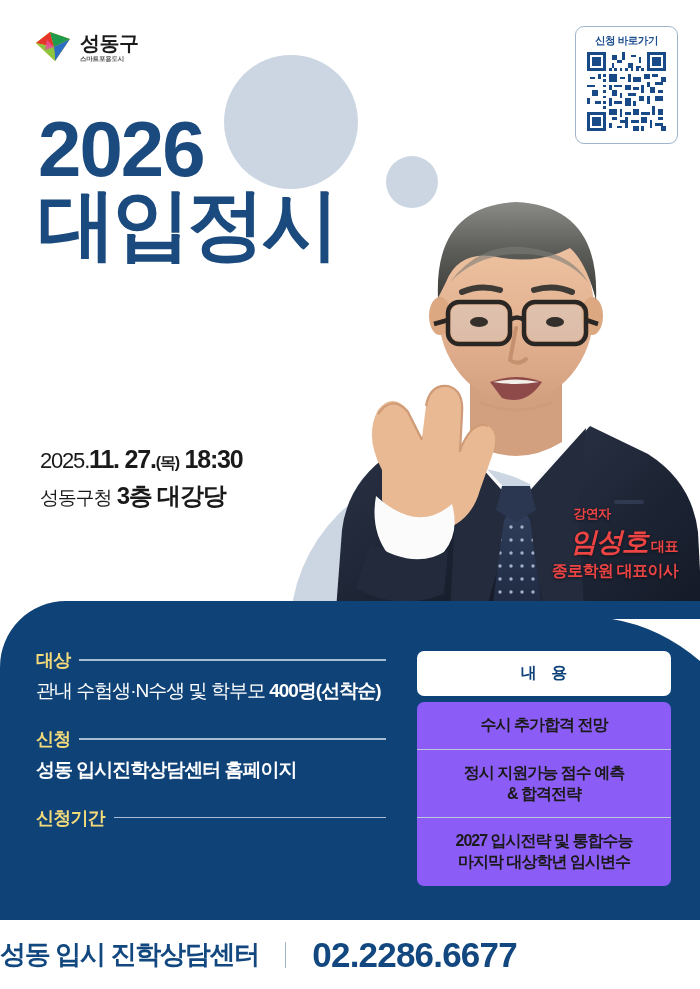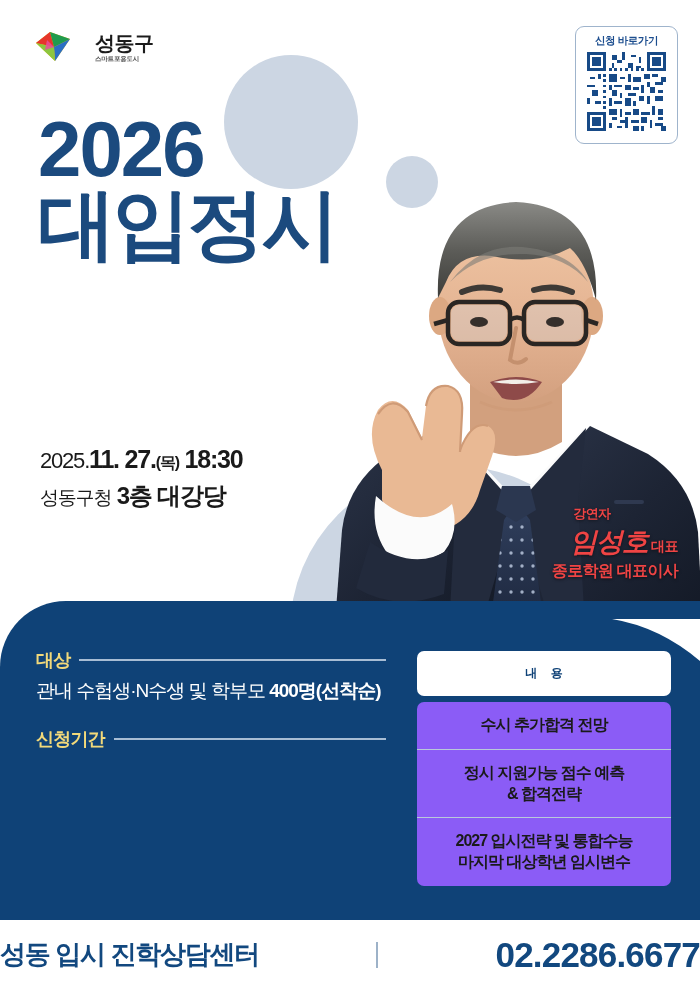--- a/index.html
+++ b/index.html
@@ -22,21 +22,21 @@
   #circle-small { left: 386px; top: 156px; width: 52px;  height: 52px; }
   #circle-huge {
     position: absolute; left: 290px; top: 466px;
     width: 330px; height: 330px; border-radius: 50%;
     background: #ccd6e3; z-index: 0;
   }
 
   
   #logo-block {
     position: absolute; left: 33px; top: 30px;
-    display: flex; align-items: center; gap: 22px; z-index: 6; font-family: Liberation Serif, serif;
+    display: flex; align-items: center; gap: 7px; z-index: 6; font-family: Liberation Serif, serif;
   }
   #logo-emblem { width: 40px; height: 36px; flex: 0 0 auto; }
   #logo-text { display: flex; flex-direction: column; line-height: 1; }
   #logo-name {
     font-size: 20px; font-weight: 700; color: #1b1b1b;
     letter-spacing: -0.5px;
   }
   #logo-tagline {
     font-size: 6.5px; color: #4a4a4a; letter-spacing: -0.2px;
     margin-top: 3px; font-weight: 600;
@@ -150,39 +150,39 @@
   #content-card {
     position: absolute; left: 417px; top: 651px;
     width: 254px; z-index: 7;
   }
   #content-header {
     background: #ffffff; border-radius: 7px;
     height: 45px; display: flex; align-items: center; justify-content: center;
     margin-bottom: 6px;
   }
   #content-header-label {
-    font-size: 12px; font-weight: 800; color: #0f4277; letter-spacing: 5px;
+    font-size: 16px; font-weight: 800; color: #0f4277; letter-spacing: 5px;
     padding-left: 5px;
   }
   #content-body {
     background: #8b5cf6; border-radius: 7px; overflow: hidden;
   }
   .content-item {
     padding: 13px 10px; text-align: center;
     font-size: 16px; font-weight: 800; color: #1a1a1a;
     letter-spacing: -1px; line-height: 1.3;
     border-top: 1.5px solid #b9c9da;
   }
   .content-item:first-child { border-top: none; }
 
   
   #footer-bar {
     position: absolute; left: 0; top: 920px;
     width: 700px; height: 69px; background: #ffffff;
-    display: flex; align-items: center; justify-content: space-between;
+    display: flex; align-items: center; justify-content: flex-start;
     gap: 26px; z-index: 7;
   }
   #footer-center-name {
     font-size: 26px; font-weight: 800; color: #12487f; letter-spacing: -1.3px;
   }
   #footer-divider { width: 1.5px; height: 26px; background: #9db2c8; }
   #footer-phone {
     font-size: 35px; font-weight: 800; color: #12487f; letter-spacing: -0.8px;
   }
 </style>
@@ -375,20 +375,29 @@
       <div class="info-head">
         <span class="info-label">대상</span>
         <span class="info-rule"></span>
       </div>
       <div class="info-value">
         <span class="lt">관내 수험생·N수생 및 학부모 </span><span class="hv">400명(선착순)</span>
       </div>
     </div>
     <div class="info-group">
       <div class="info-head">
+        <span class="info-label">신청</span>
+        <span class="info-rule"></span>
+      </div>
+      <div class="info-value">
+        <span class="lt"></span><span class="hv">성동 입시진학상담센터 홈페이지</span>
+      </div>
+    </div>
+    <div class="info-group">
+      <div class="info-head">
         <span class="info-label">신청기간</span>
         <span class="info-rule"></span>
       </div>
     </div>
   </div>
 
   <div id="content-card">
     <div id="content-header">
       <span id="content-header-label">내 용</span>
     </div>

